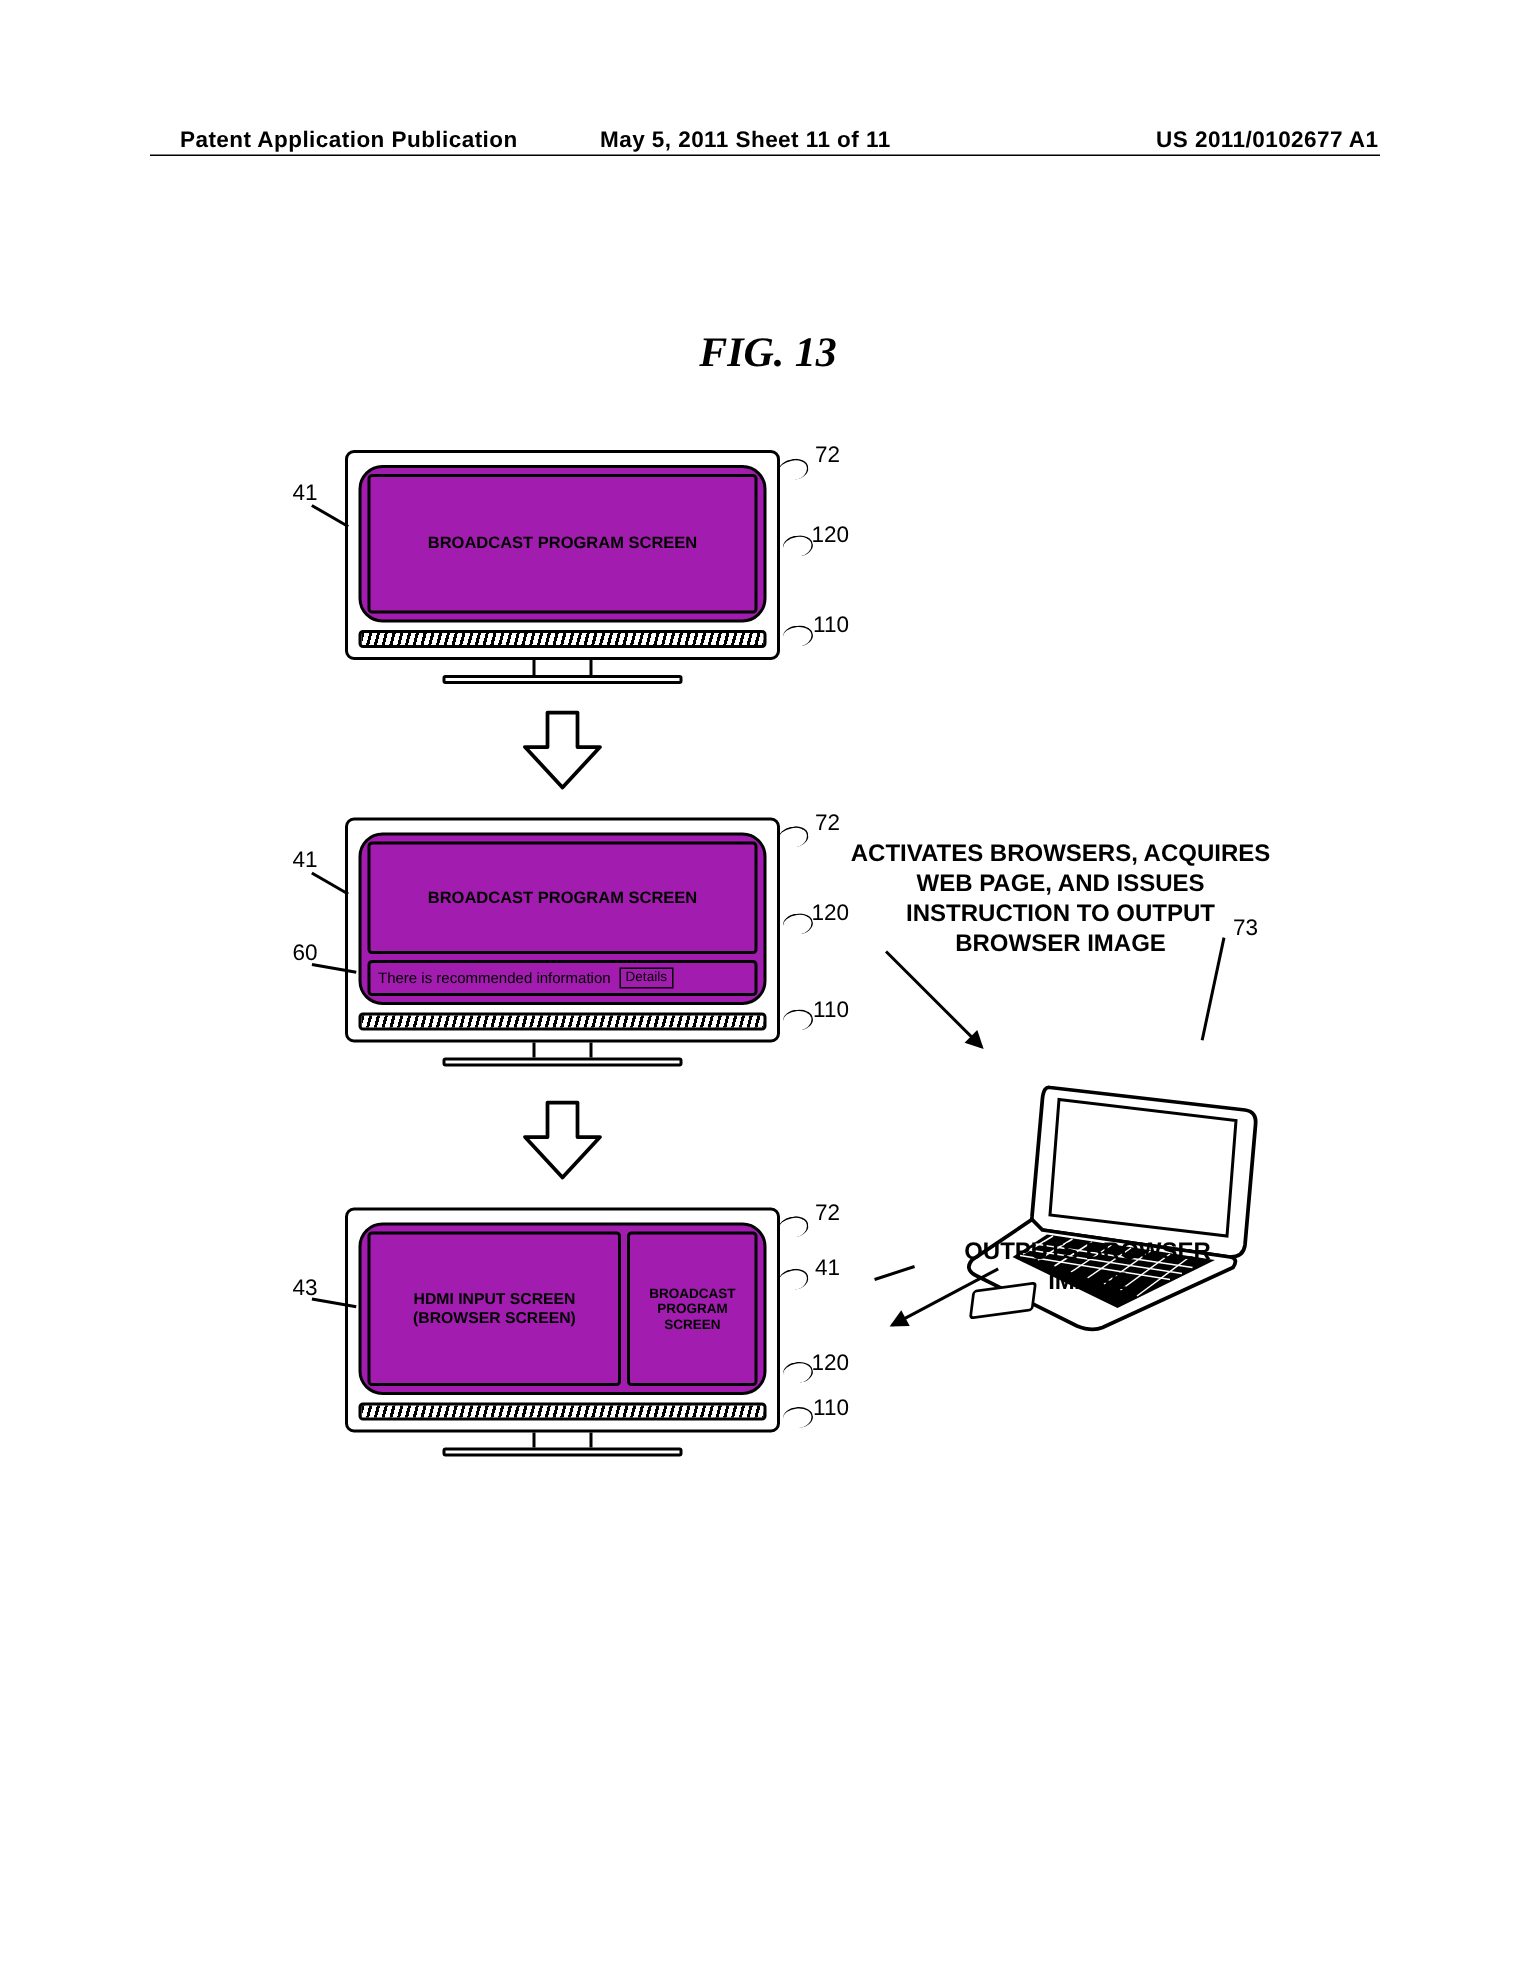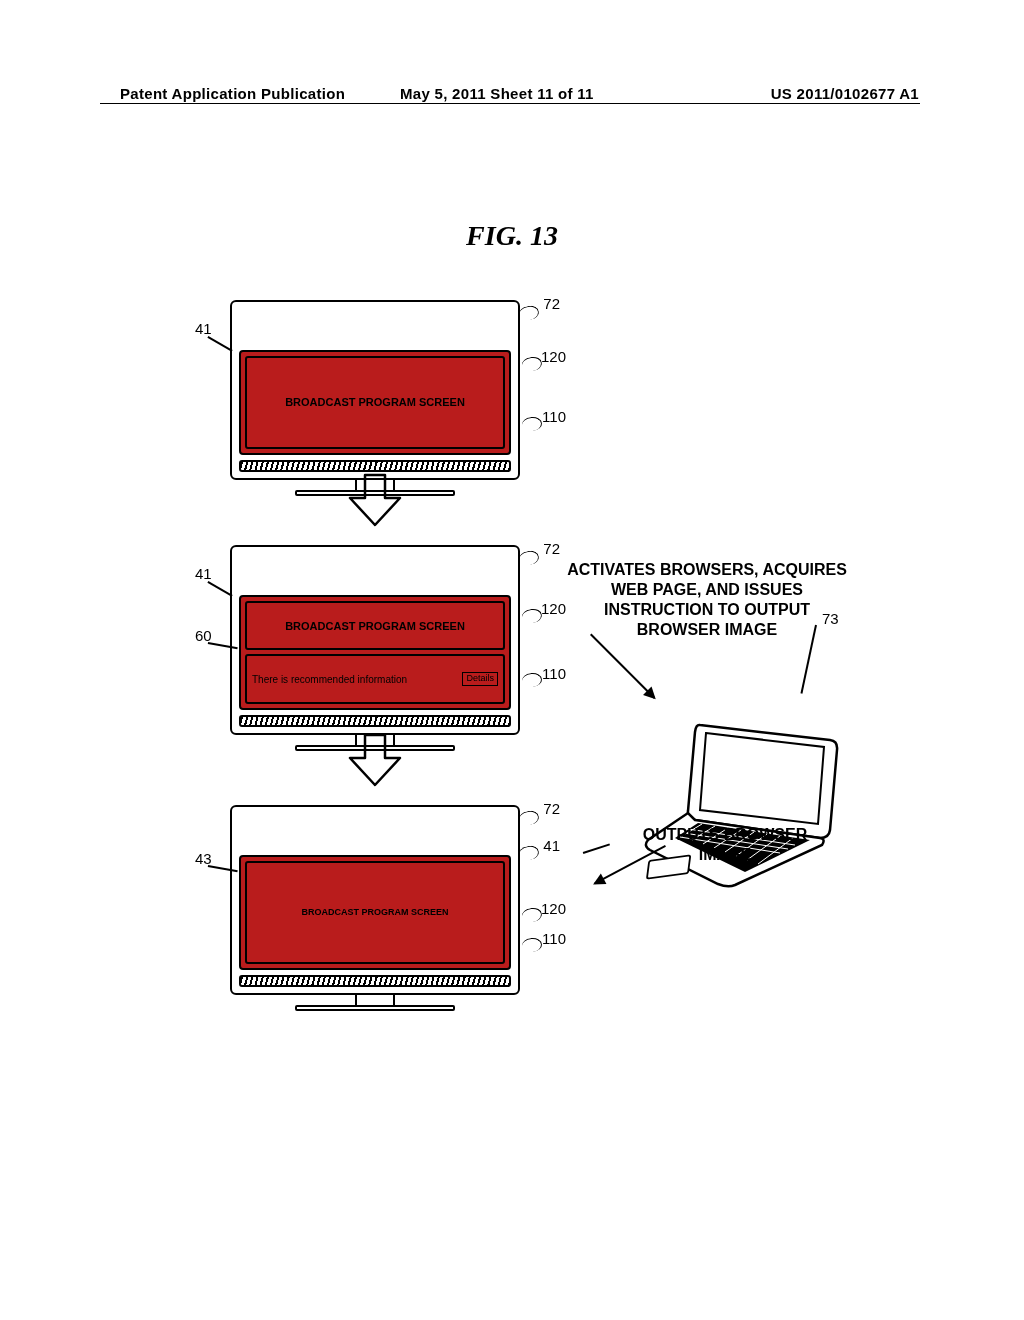--- a/index.html
+++ b/index.html
@@ -59,25 +59,24 @@
   }
   .tv-body {
     border: 2.5px solid #000;
     border-radius: 6px;
     background: #fff;
     padding: 8px 7px 6px 7px;
     position: relative;
   }
   .tv-screen {
     border: 2.5px solid #000;
-    border-radius: 4px;
-    background: #b91c1c;
+    border-radius: 16px;
+    background: #a21caf;
     position: relative;
     overflow: hidden;
-    margin-top: 40px;
   }
   .screen-inner {
     padding: 4px;
     height: 100%;
     display: flex;
     flex-direction: column;
     gap: 4px;
   }
   .sub-screen {
     border: 2px solid #000;
@@ -138,22 +137,22 @@
   }
   .down-arrow svg { display: block; }
 
   
   .info-bar {
     border: 2px solid #000;
     border-radius: 3px;
     font-size: 10px;
     display: flex;
     align-items: center;
-    justify-content: space-between;
-    padding: 16px 5px;
+    justify-content: flex-start;
+    padding: 3px 5px;
     gap: 6px;
   }
   .details-btn {
     border: 1.5px solid #000;
     padding: 0 3px;
     font-size: 9px;
     line-height: 1.3;
   }
 
   
@@ -299,20 +298,23 @@
     <svg width="60" height="60" viewBox="0 0 60 60">
       <path d="M20 5 L40 5 L40 28 L55 28 L30 55 L5 28 L20 28 Z" fill="none" stroke="#000" stroke-width="2.5" stroke-linejoin="round"></path>
     </svg>
   </div>
 
   <div class="tv" style="top:515px">
     <div class="tv-body">
       <div class="tv-screen" style="height:115px">
         <div class="screen-inner">
           <div class="split-row">
+            <div class="split-left">
+              <span>HDMI INPUT SCREEN (BROWSER SCREEN)</span>
+            </div>
             <div class="split-right">
               <span>BROADCAST PROGRAM SCREEN</span>
             </div>
           </div>
         </div>
       </div>
       <div class="speaker-bar"></div>
     </div>
     <div class="tv-neck"></div>
     <div class="tv-base"></div>

